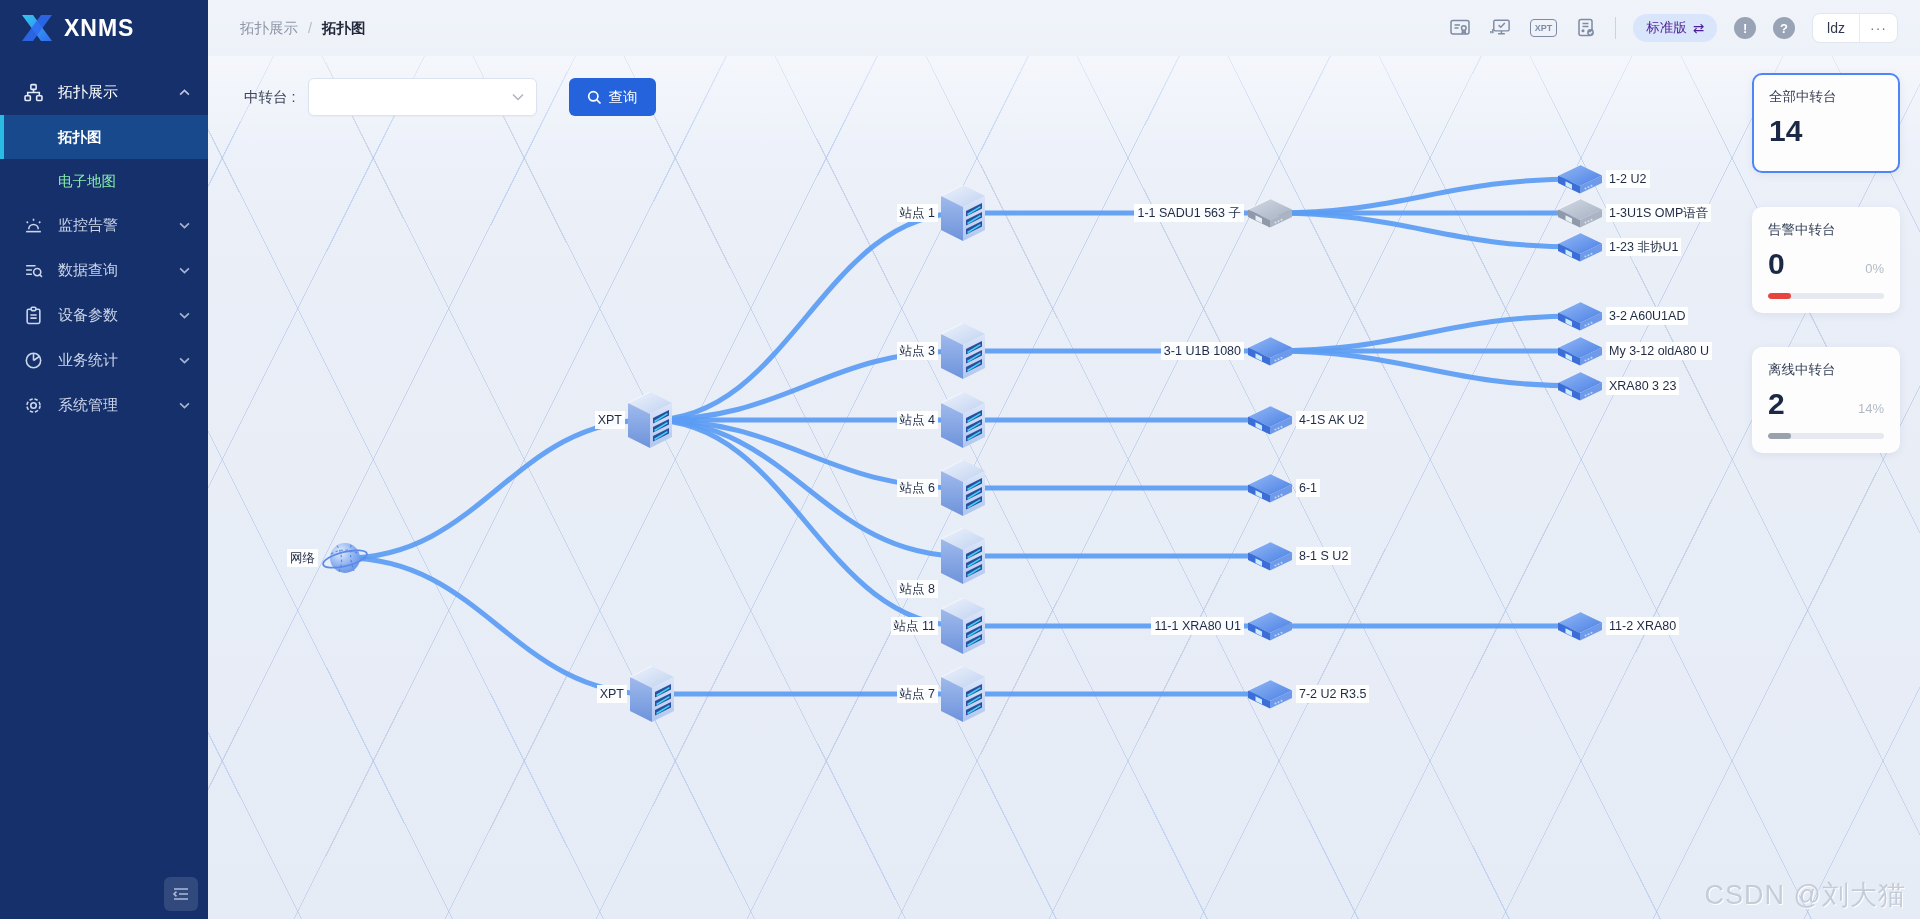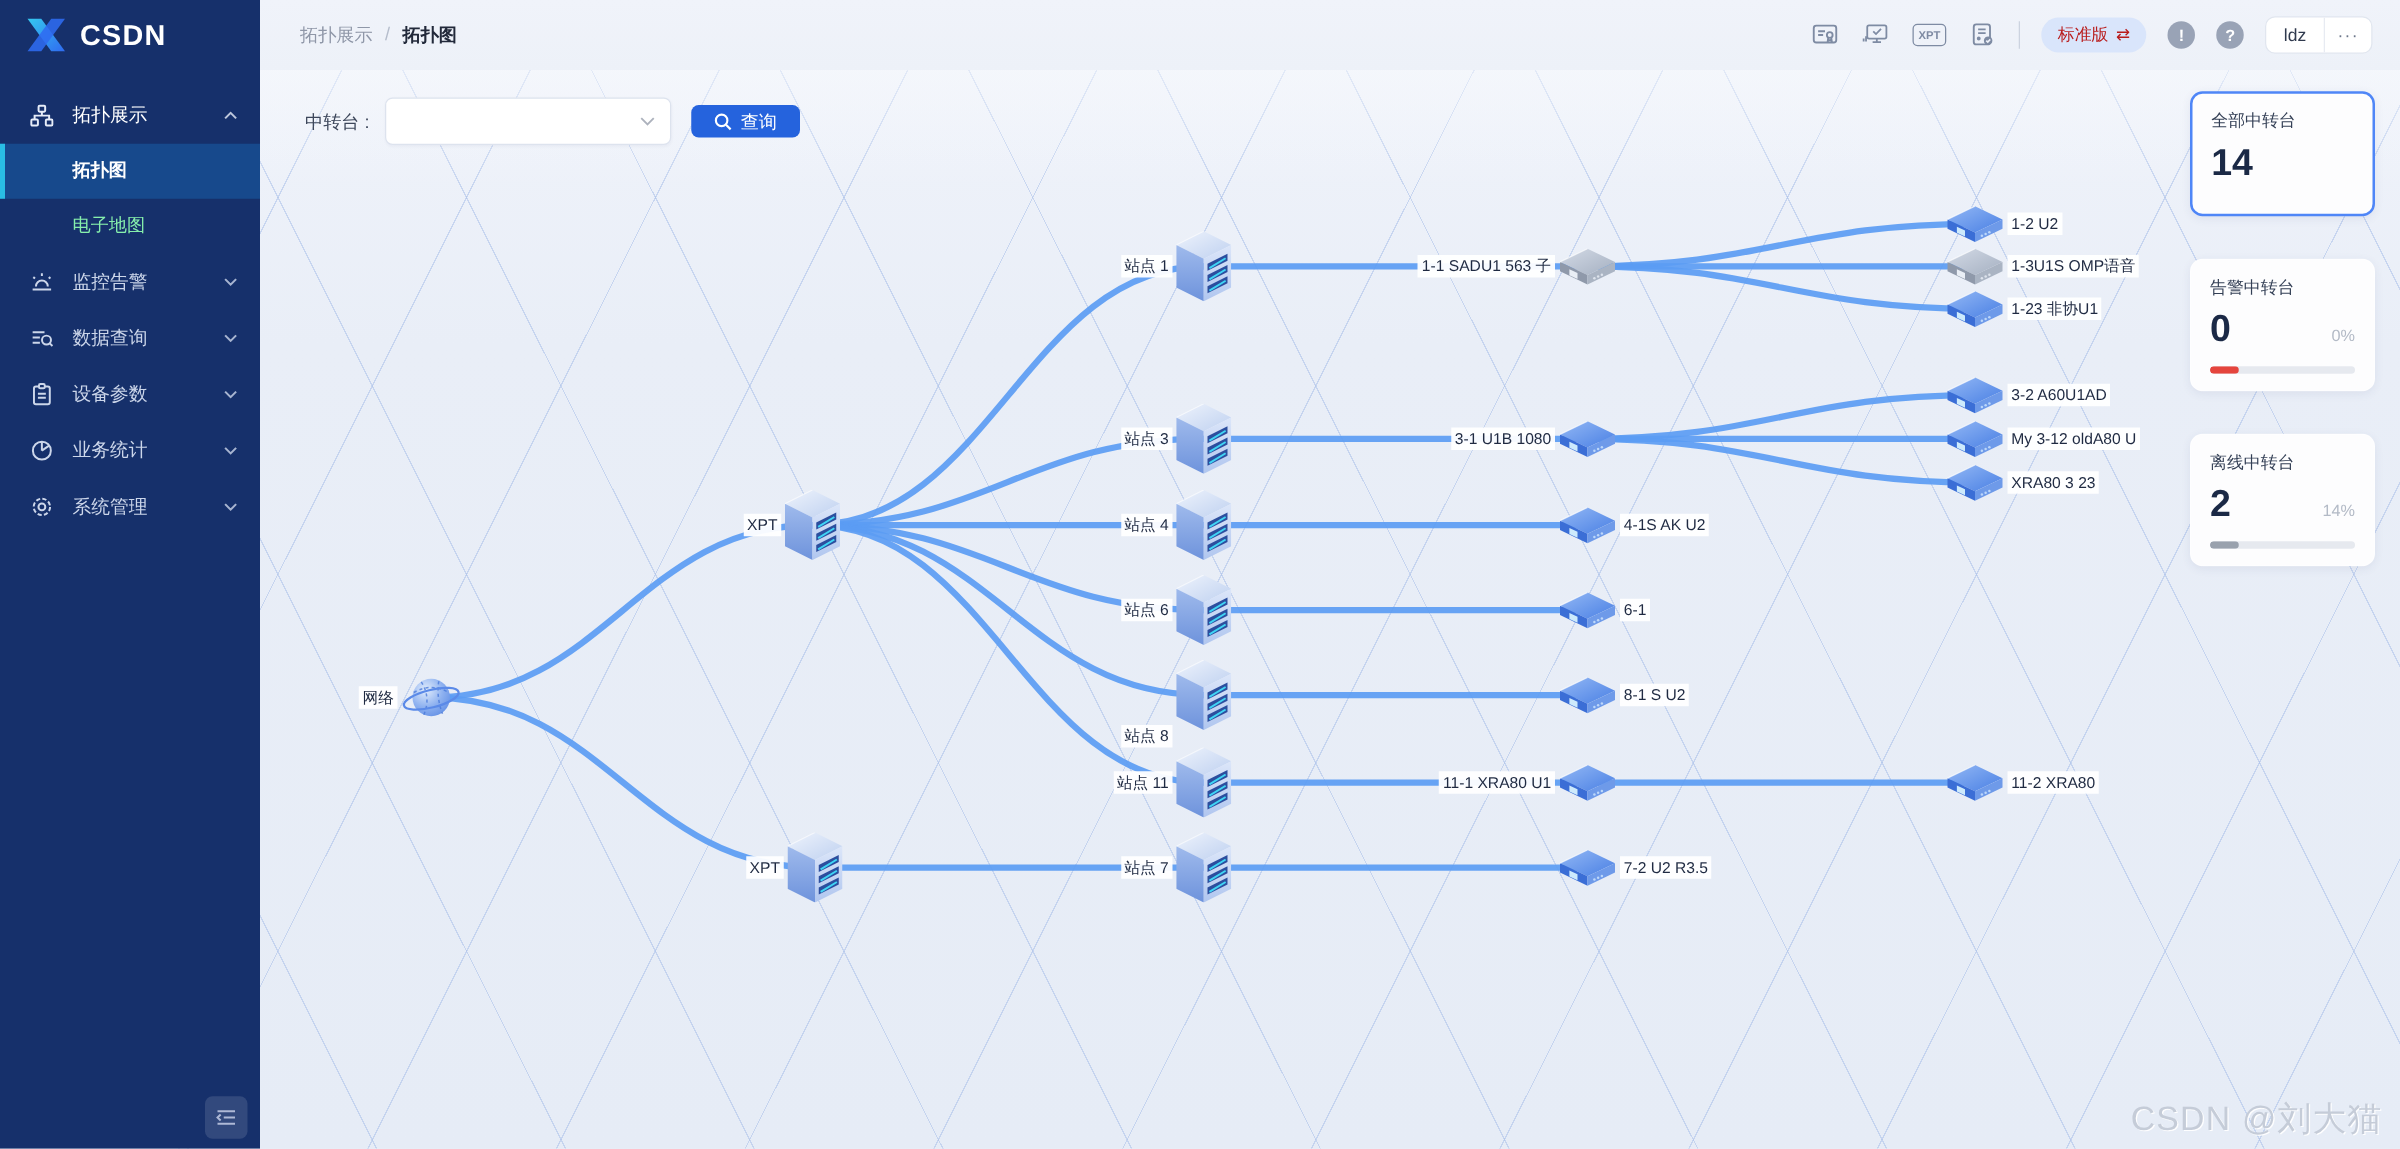--- a/index.html
+++ b/index.html
@@ -44,36 +44,36 @@
   .header { position:absolute; left:208px; right:0; top:0; height:56px; z-index:20;
     display:flex; align-items:center; background:linear-gradient(180deg,#f0f3fa,#edf1f8); }
   .breadcrumb { margin-left:32px; font-size:14.5px; color:#8f97a8; display:flex; gap:10px; align-items:center; }
   .breadcrumb .bc-cur { color:#22293a; font-weight:bold; }
   .bc-sep { color:#b4bccb; }
   .h-tools { margin-left:auto; margin-right:22px; display:flex; align-items:center; gap:17px; }
   .h-ico { width:24px; height:24px; color:#7e8ba3; cursor:pointer; display:flex; align-items:center; justify-content:center; }
   .xpt-badge { border:1.6px solid #7e8ba3; color:#7e8ba3; font-size:9px; font-weight:bold;
     border-radius:4px; padding:3px 4px; cursor:pointer; }
   .h-div { width:1px; height:22px; background:#ccd3e0; }
-  .ver-pill { background:#d9e5fb; color:#b91c1c; font-size:13.5px; border-radius:14px;
+  .ver-pill { background:#d9e5fb; color:#4c1d95; font-size:13.5px; border-radius:14px;
     padding:5px 13px; display:flex; gap:6px; align-items:center; cursor:pointer; }
   .circ { width:22px; height:22px; border-radius:50%; background:#99a3b6; color:#fff;
     font-size:13px; font-weight:bold; display:flex; align-items:center; justify-content:center; cursor:pointer; }
   .user-group { display:flex; border:1px solid #e1e6ef; border-radius:8px; background:#fff; overflow:hidden; }
   .user-name { padding:6px 14px; font-size:14px; color:#303a4e; cursor:pointer; }
   .user-more { padding:6px 10px; font-size:14px; color:#6c7689; border-left:1px solid #e7ebf2; cursor:pointer; letter-spacing:1px; }
 
   
   .filterbar { position:absolute; left:244px; top:78px; z-index:15; display:flex; align-items:center; }
   .f-label { font-size:14.5px; color:#3c465a; margin-right:12px; }
   .f-select { width:229px; height:38px; background:#fff; border:1px solid #dde3ee; border-radius:6px;
     display:flex; align-items:center; justify-content:flex-end; padding-right:12px; cursor:pointer;
     box-shadow:0 1px 2px rgba(40,60,110,.04); }
   .f-select svg { opacity:.55; }
-  .search-btn { margin-left:16px; height:26px; padding:0 18px; background:#2563dd; color:#fff;
+  .search-btn { margin-left:32px; height:38px; padding:0 18px; background:#2563dd; color:#fff;
     border:none; border-radius:6px; font-size:14.5px; display:flex; align-items:center; gap:7px;
     cursor:pointer; font-family:inherit; }
 
   
   .topo-svg { position:absolute; inset:0; z-index:2; }
   .edge { fill:none; stroke:#5b9cf3; stroke-width:5; stroke-linecap:round; opacity:.92; }
   .labels { position:absolute; inset:0; z-index:3; pointer-events:none; }
   .node-label { position:absolute; transform:translateY(-50%); white-space:nowrap;
     font-size:12.5px; color:#1f2a42; background:rgba(255,255,255,.95); padding:1px 3px; line-height:16px; }
 
@@ -249,21 +249,21 @@
     <svg class="logo-x" viewBox="0 0 34 30">
       <defs>
           <linearGradient id="gl1" x1="0" y1="0" x2="1" y2="1">
         <stop offset="0" stop-color="#35c8f0"></stop>
             <stop offset="1" stop-color="#2f6bf0"></stop>
           </linearGradient>
         </defs>
       <path d="M2 2 L13 2 L32 28 L21 28 Z" fill="url(#gl1)"></path>
       <path d="M32 2 L21 2 L2 28 L13 28 Z" fill="#2f6bf0" opacity="0.88"></path>
     </svg>
-    <span class="logo-text">CSDN</span>
+    <span class="logo-text">XNMS</span>
   </div>
 
   <nav class="menu">
     <div class="m-item expanded">
       <svg class="mi-ico" viewBox="0 0 18 18" fill="none" stroke="#e6ecf8" stroke-width="1.5">
         <rect x="6.5" y="1.5" width="5" height="4.5" rx="0.8"></rect>
         <rect x="1" y="12" width="5" height="4.5" rx="0.8"></rect>
         <rect x="12" y="12" width="5" height="4.5" rx="0.8"></rect>
         <path d="M9 6 V9 M3.5 12 V9 H14.5 V12"></path>
       </svg>

